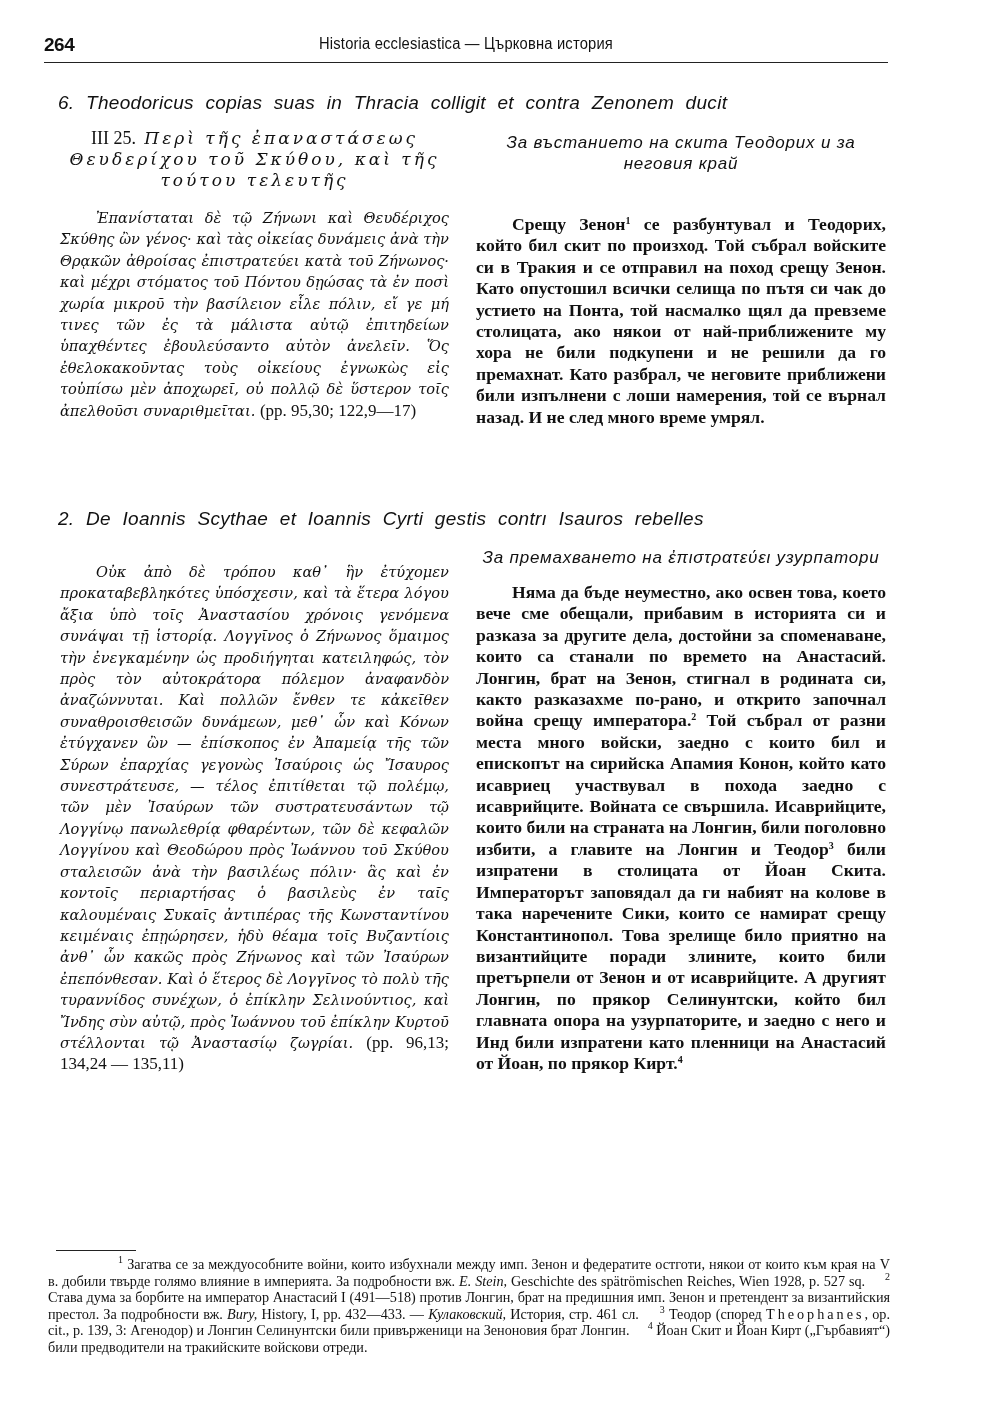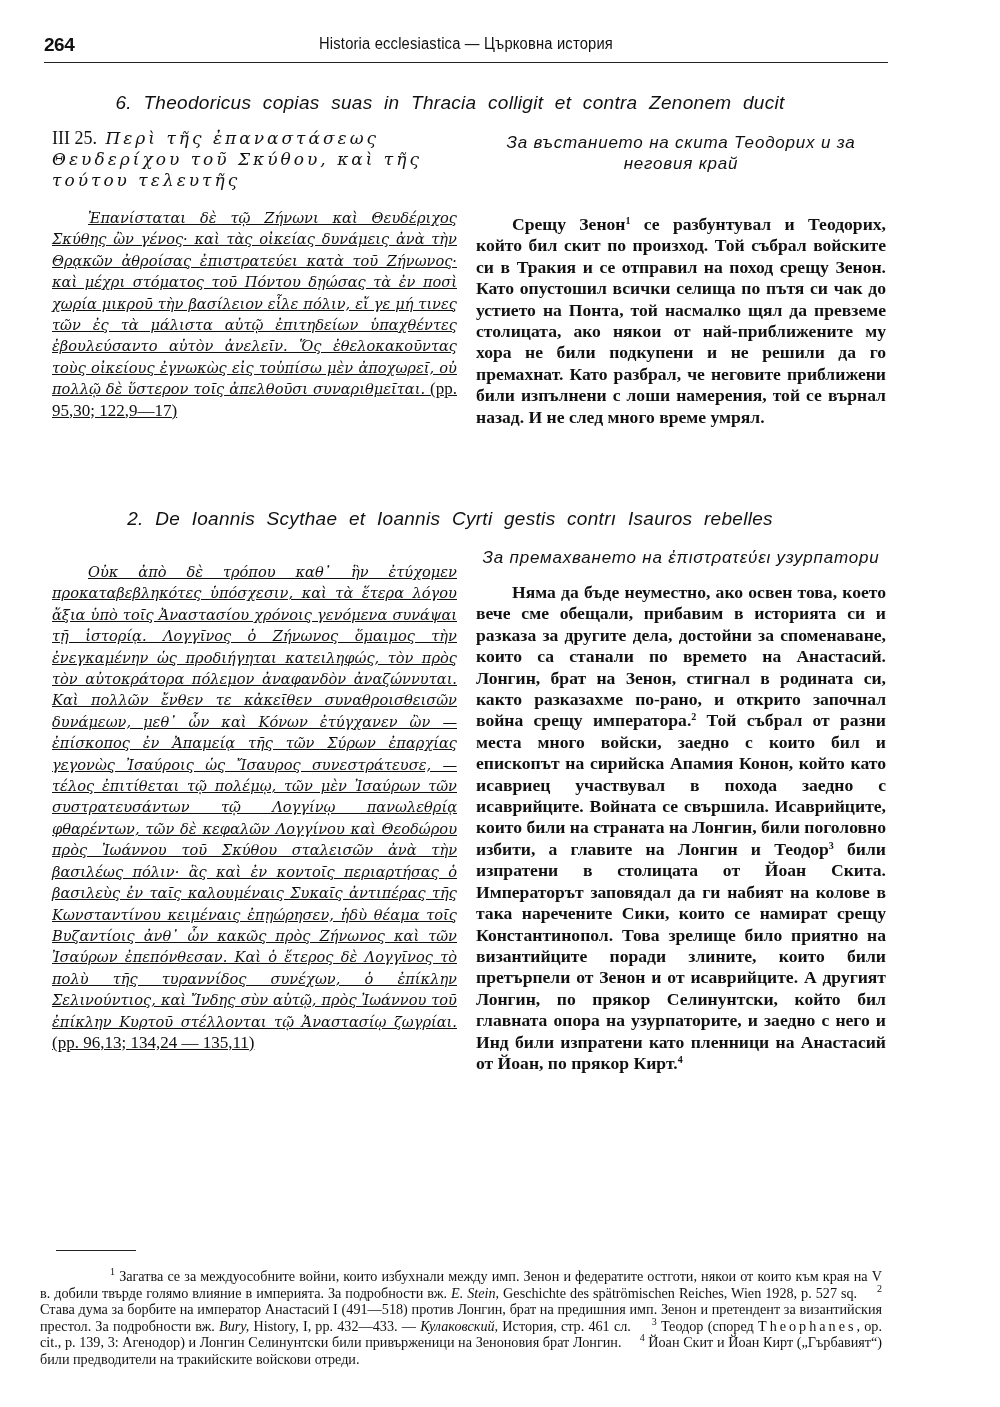--- a/index.html
+++ b/index.html
@@ -4,42 +4,42 @@
 <style>
   html, body { margin: 0; padding: 0; background: #ffffff; }
   body { width: 1000px; height: 1407px; position: relative; overflow: hidden; color: #111; }
   .page { position: absolute; left: 0; top: 0; width: 1000px; height: 1105px; }
 
   .running-head { position: absolute; left: 44px; top: 34px; width: 844px; height: 24px; }
   .page-number { position: absolute; left: 0; top: 0; font-family: "Liberation Sans", sans-serif; font-weight: bold; font-size: 19px; letter-spacing: -0.5px; }
   .head-title { position: absolute; left: 0; width: 844px; top: 1px; text-align: center; font-family: "Liberation Sans", sans-serif; font-size: 16px; letter-spacing: 0.2px; transform: scaleX(0.92); }
   .head-rule { position: absolute; left: 44px; top: 62px; width: 844px; border-top: 1.6px solid #222; }
 
-  .section-title { position: absolute; left: 28px; width: 844px; text-align: center; font-family: "Liberation Sans", sans-serif; font-style: italic; font-size: 19px; letter-spacing: 0.3px; word-spacing: 6px; }
+  .section-title { position: absolute; left: 58px; width: 844px; text-align: left; font-family: "Liberation Sans", sans-serif; font-style: italic; font-size: 19px; letter-spacing: 0.3px; word-spacing: 6px; }
   .sec6 { top: 92px; }
   .sec7 { top: 508px; }
 
   .col { position: absolute; }
   .left-col { left: 52px; width: 405px; }
   .right-col { left: 476px; width: 410px; }
 
-  .greek-head { font-family: "DejaVu Serif", serif; font-style: italic; font-size: 17px; line-height: 21px; letter-spacing: 3px; }
+  .greek-head { font-family: "DejaVu Serif", serif; font-style: italic; font-size: 17px; line-height: 21px; text-align: center; letter-spacing: 3px; }
   .greek-head .ref { font-style: normal; font-family: "Liberation Serif", serif; font-size: 18px; letter-spacing: 0; }
   .bg-head { font-family: "Liberation Sans", sans-serif; font-style: italic; font-size: 17px; line-height: 21px; text-align: center; letter-spacing: 0.8px; }
 
   .greek-body { font-family: "DejaVu Serif", serif; font-style: italic; font-size: 14.6px; line-height: 21.4px; text-align: justify; }
-  .greek-body p { margin: 0; text-indent: 36px; text-decoration: underline; }
+  .greek-body p { margin: 8px; text-indent: 36px; }
   .greek-body .cite { font-style: normal; font-family: "Liberation Serif", serif; font-size: 17px; }
 
   .bg-body { font-family: "Liberation Serif", serif; font-size: 17.6px; line-height: 21.4px; text-align: justify; }
   .bg-body p { margin: 0; text-indent: 36px; font-weight: bold; }
   sup { font-size: 10px; vertical-align: 6px; line-height: 0; }
 
   .footnote-rule { position: absolute; left: 56px; top: 1250px; width: 80px; border-top: 1.4px solid #222; }
-  .footnotes { position: absolute; left: 40px; top: 1256px; width: 842px; font-family: "Liberation Serif", serif; font-size: 14.2px; line-height: 16.6px; text-align: justify; margin-top: 12px; }
+  .footnotes { position: absolute; left: 48px; top: 1256px; width: 842px; font-family: "Liberation Serif", serif; font-size: 14.2px; line-height: 16.6px; text-align: justify; }
   .footnotes p { margin: 0; text-indent: 70px; }
   .footnotes i { font-style: italic; }
   .spaced { letter-spacing: 3px; }
 </style>
 </head>
 <body>
 
 <div class="page">
 
   <div class="running-head">

